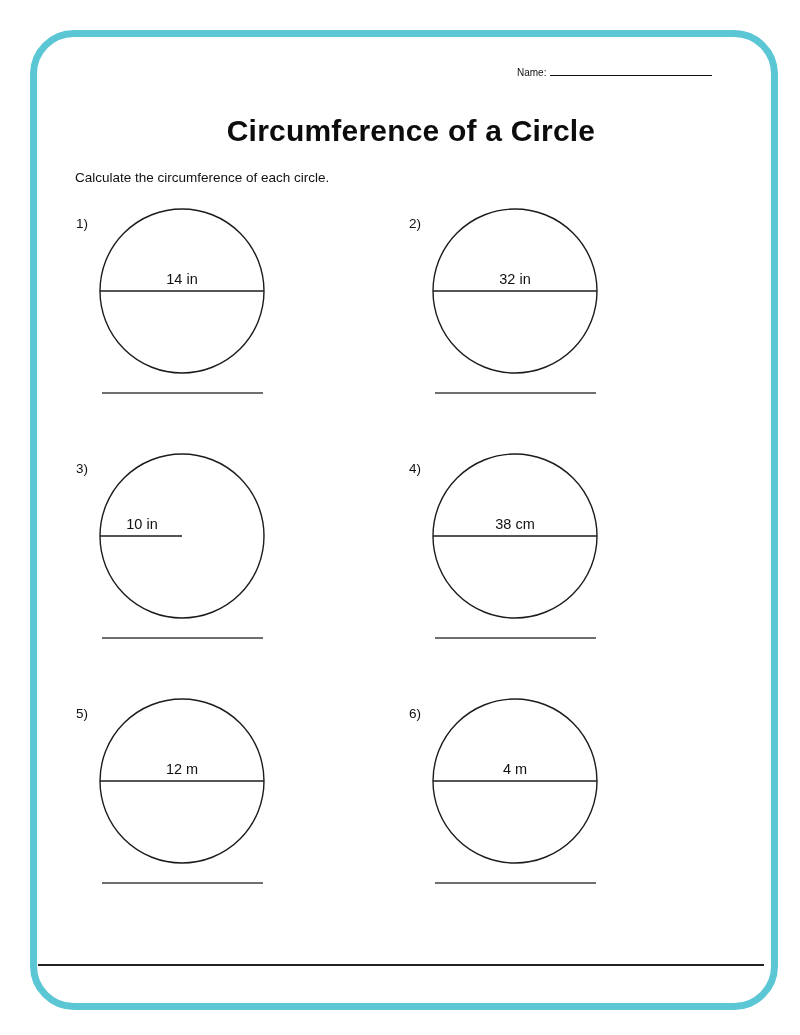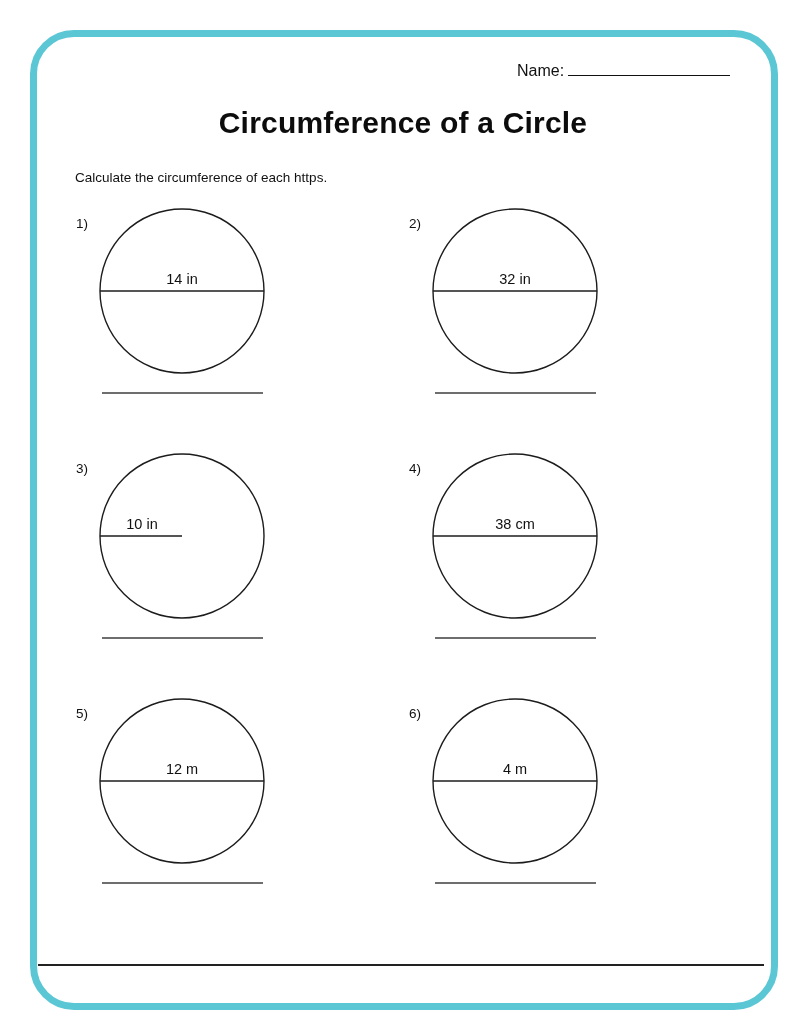--- a/index.html
+++ b/index.html
@@ -15,34 +15,34 @@
     position:absolute;
     left:30px;top:30px;
     width:748px;height:980px;
     box-sizing:border-box;
     border:7px solid #5bc6d4;
     border-radius:44px;
   }
   .name-row{
     position:absolute;
     left:517px;top:60px;
-    font-size:16px;
+    font-size:10px;
     white-space:nowrap;
   }
   .name-line{
     display:inline-block;
     width:162px;height:15px;
     border-bottom:1.4px solid #111;
     margin-left:4px;
   }
   .title{
     position:absolute;
     left:20px;top:98px;
     width:750px;
-    margin:8px;
+    margin:16px;
     text-align:center;
     font-size:30px;
     font-weight:bold;
     letter-spacing:0.2px;
     color:#0c0c0c;
   }
   .instruction{
     position:absolute;
     left:75px;top:170px;
     font-size:13.5px;
@@ -102,21 +102,21 @@
 
 <div class="page">
   <div class="frame" style="border-color: rgb(91, 198, 212);"></div>
 
   <div class="name-row">
     <span>Name:</span><span class="name-line"></span>
   </div>
 
   <h1 class="title">Circumference of a Circle</h1>
 
-  <div class="instruction">Calculate the circumference of each https.</div>
+  <div class="instruction">Calculate the circumference of each circle.</div>
 
   <div id="problems">
   <div class="problem" style="left: 60px; top: 205px;">
     <span class="pnum">1)</span>
     <svg class="fig" width="170" height="170" viewBox="0 0 170 170">
       <circle class="circ" cx="85" cy="85" r="82"></circle>
       <line class="mline" y1="85" y2="85" x1="3" x2="167"></line>
       <text class="mlabel" text-anchor="middle" y="78" x="85">14 in</text>
     </svg>
     <div class="answer-line"></div>

